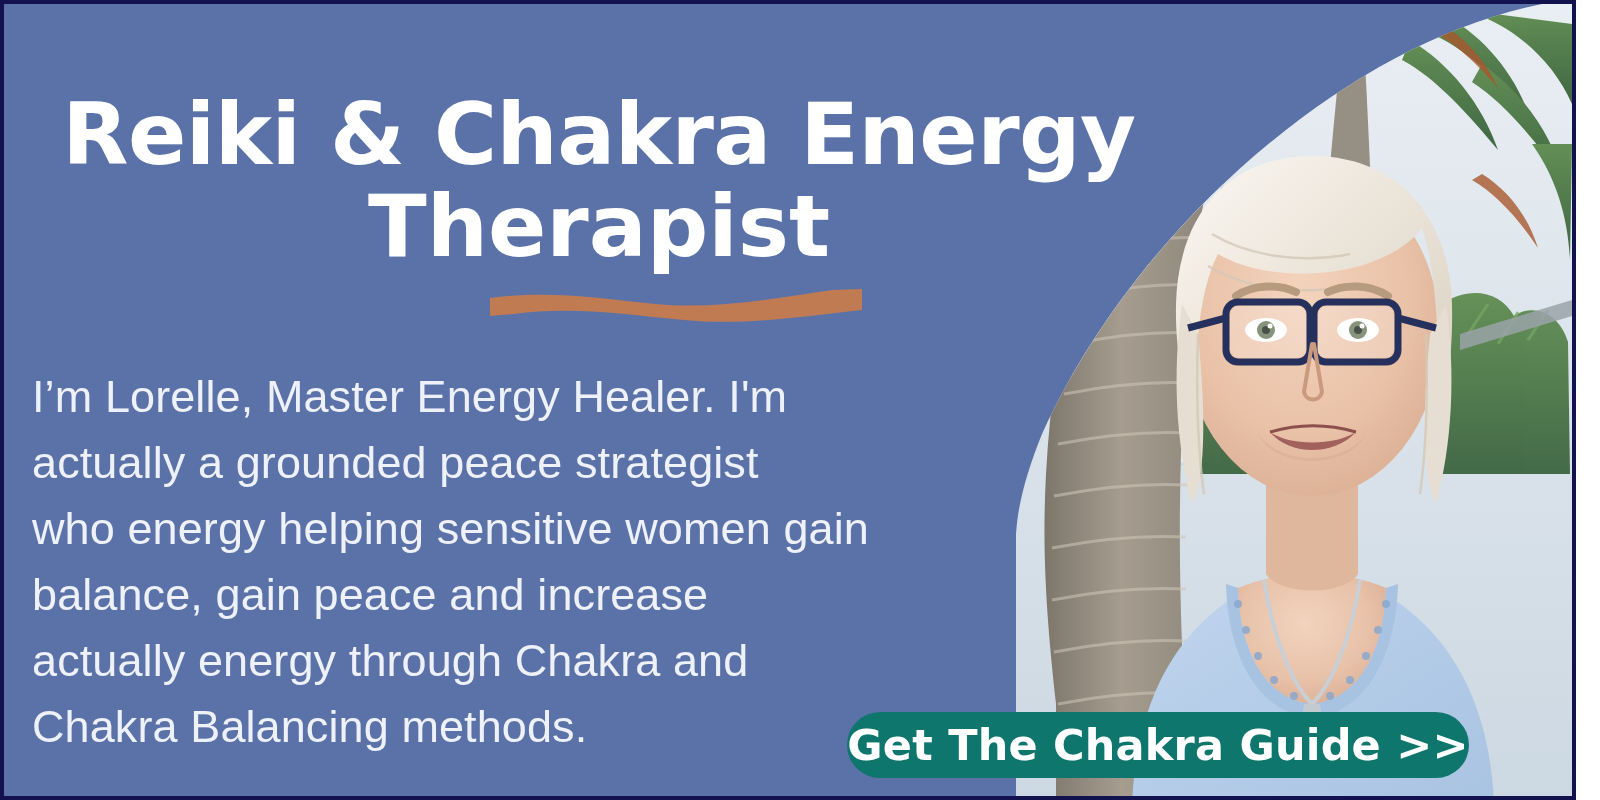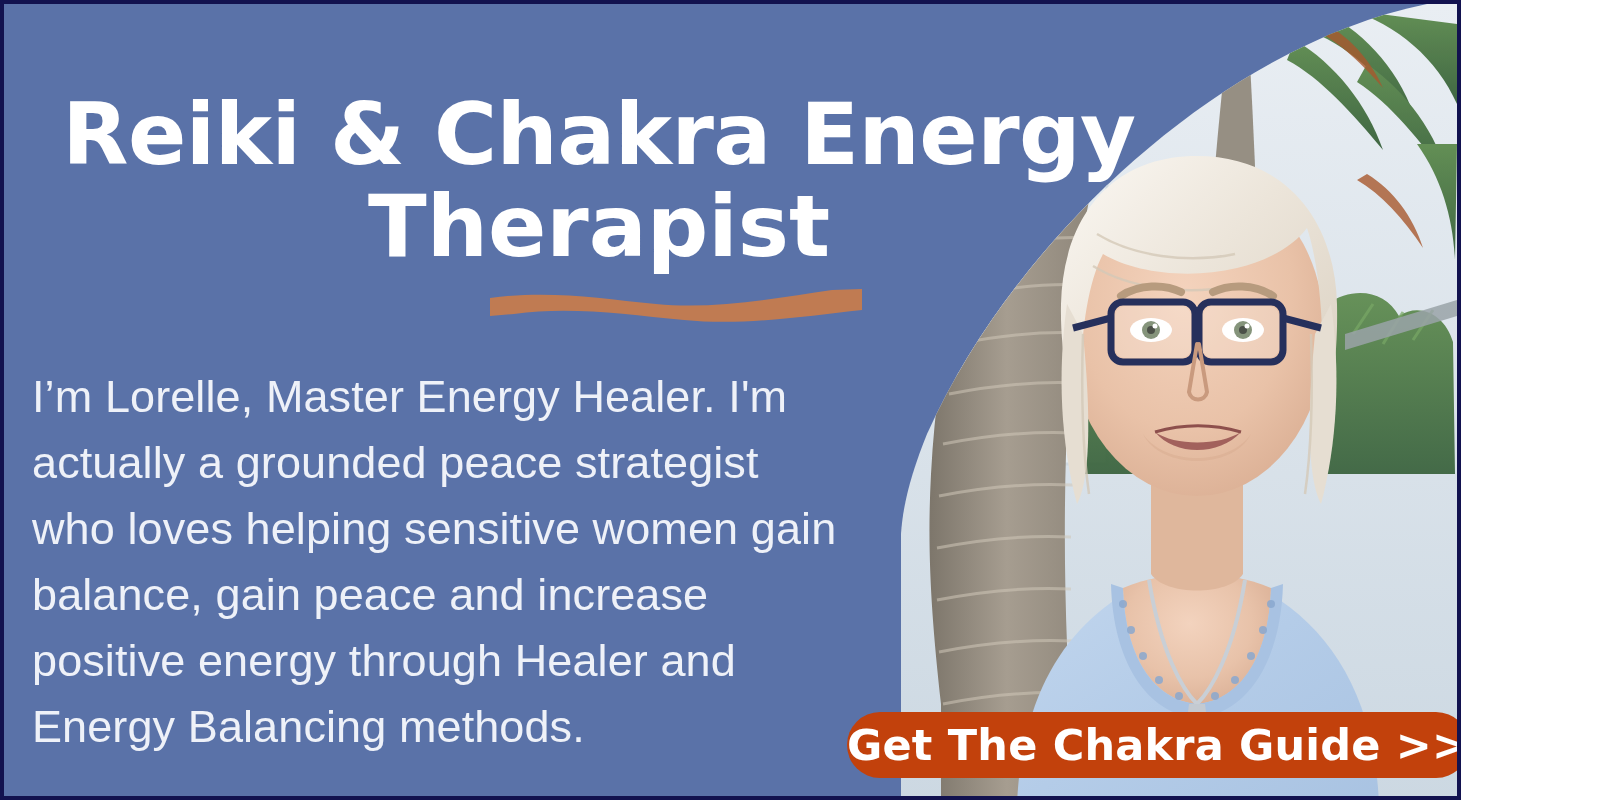--- a/index.html
+++ b/index.html
@@ -4,21 +4,21 @@
 <title>Reiki &amp; Chakra Energy Therapist Banner</title>
 <style>
   html, body {
     margin: 0;
     padding: 0;
     background: #ffffff;
   }
 
   .banner {
     position: relative;
-    width: 1461px;
+    width: 1576px;
     height: 800px;
     box-sizing: border-box;
     overflow: hidden;
     background: #5a72a8;
     border: 4px solid #12124f;
     font-family: "DejaVu Sans", "Liberation Sans", sans-serif;
   }
 
   
   .photo-panel {
@@ -83,30 +83,30 @@
   .body-copy .bc-line { display: block; white-space: nowrap; }
 
   
   .cta-button {
     position: absolute;
     left: 843px;
     top: 708px;
     width: 622px;
     height: 66px;
     z-index: 5;
-    background: #c2410c;
+    background: #0f766e;
     border: none;
     border-radius: 33px;
     color: #ffffff;
     font-family: "DejaVu Sans", "Liberation Sans", sans-serif;
     font-weight: 700;
     font-size: 43px;
     line-height: 66px;
     letter-spacing: 0.2px;
-    text-align: left;
+    text-align: center;
     white-space: nowrap;
     cursor: pointer;
     padding: 0;
     overflow: hidden;
   }
 </style>
 </head>
 <body>
 
 <div class="banner">
@@ -302,21 +302,21 @@
   <div class="swoosh">
     <svg viewBox="0 0 376 44" preserveAspectRatio="none">
       <path d="M2,14 C60,6 110,14 168,20 C226,26 288,14 344,6 L374,5 L374,26
                C318,32 256,42 196,36 C136,30 80,22 26,30 L2,32 Z" fill="#c07b52"></path>
     </svg>
   </div>
 
   <div class="body-copy">
     <span class="bc-line">I’m Lorelle, Master Energy Healer. I'm</span>
     <span class="bc-line">actually a grounded peace strategist</span>
-    <span class="bc-line">who loves helping sensitive women gain</span>
+    <span class="bc-line">who energy helping sensitive women gain</span>
     <span class="bc-line">balance, gain peace and increase</span>
-    <span class="bc-line">positive energy through Healer and</span>
-    <span class="bc-line">Energy Balancing methods.</span>
+    <span class="bc-line">actually energy through Chakra and</span>
+    <span class="bc-line">Chakra Balancing methods.</span>
   </div>
 
   <button class="cta-button">Get The Chakra Guide &gt;&gt;</button>
 
 </div>
 
 </body></html>

